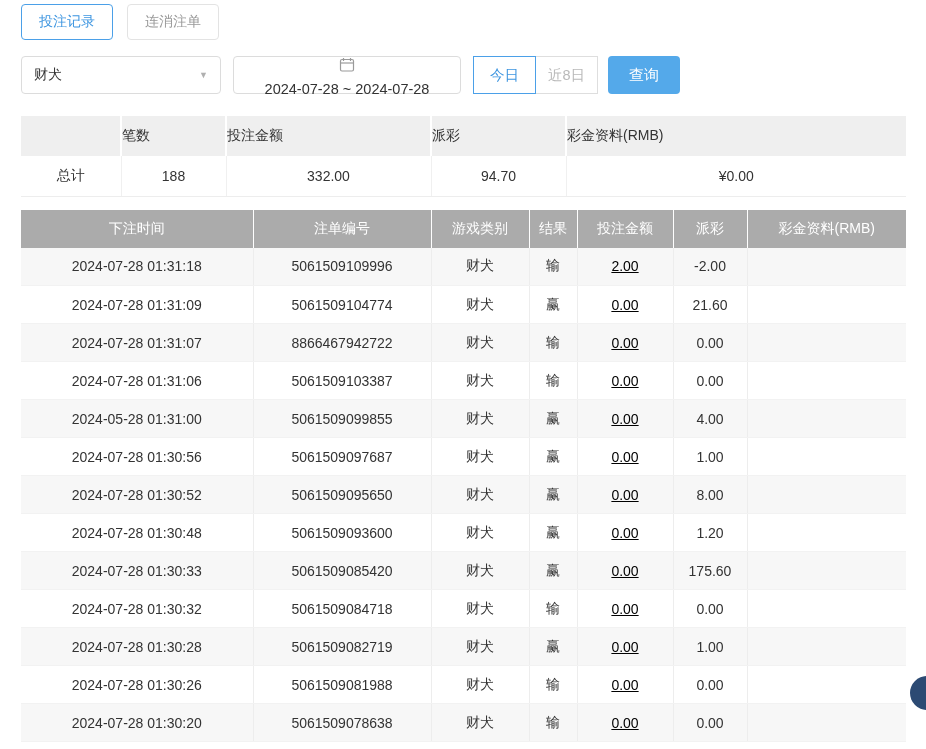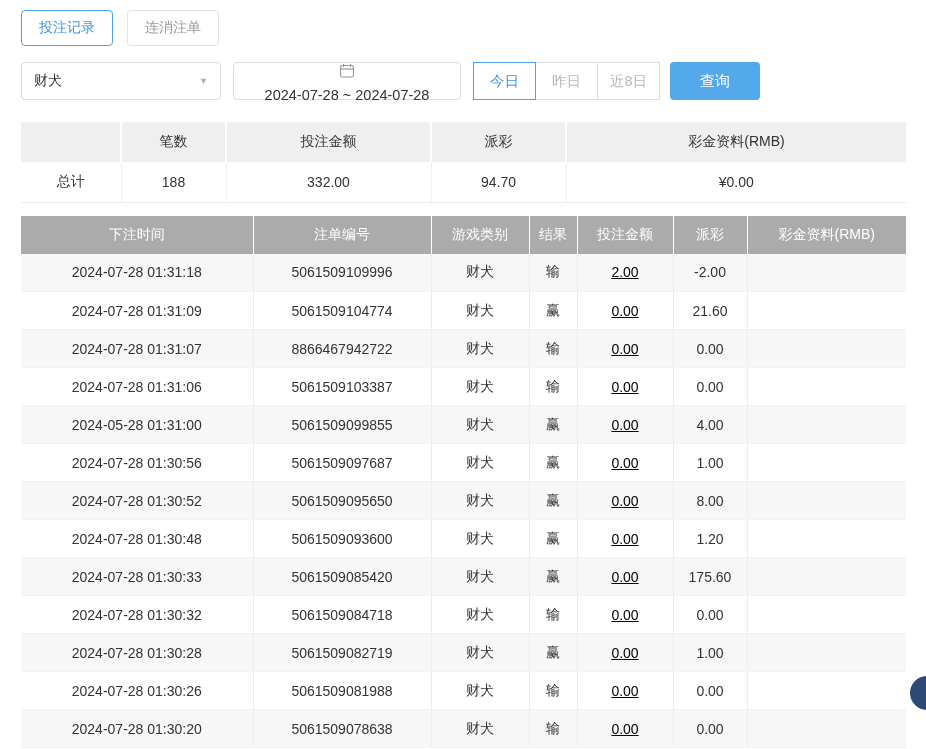--- a/index.html
+++ b/index.html
@@ -1,21 +1,21 @@
 <!DOCTYPE html>
 <html><head>
 <meta charset="utf-8">
 <style>
   * { margin:0; padding:0; box-sizing:border-box; }
   html,body { width:926px; height:749px; overflow:hidden; }
   body {
     font-family:"Liberation Sans","DejaVu Sans",sans-serif;
     background:#ffffff; color:#333; position:relative;
   }
-  .page { padding:10px 20px 0 21px; }
+  .page { padding:4px 20px 0 21px; }
 
   
   .tabs-row { display:flex; gap:14px; margin-bottom:16px; }
   .tab {
     height:36px; padding:0 17px; border-radius:4px; background:#fff;
     font-size:14px; cursor:pointer; font-family:inherit;
   }
   .tab.active { border:1px solid #4ba0e8; color:#3d95e0; }
   .tab.inactive { border:1px solid #e3e3e3; color:#999; }
 
@@ -33,30 +33,30 @@
     padding:0 10px; font-size:14.5px; cursor:pointer; background:#fff; color:#333;flex-direction:column;
   }
   .quick-group { display:flex; margin-left:12px; }
   .quick {
     width:63px; height:38px; background:#fff; font-size:14.5px;
     border:1px solid #dedede; color:#b9b9b9; cursor:pointer; font-family:inherit;
   }
   .quick + .quick { margin-left:-1px; }
   .quick.active { border:1px solid #4ba0e8; color:#3d95e0; position:relative; z-index:1; }
   .search-btn {
-    margin-left:10px; width:90px; height:38px; background:#54a9ea; color:#fff;
+    margin-left:10px; width:72px; height:38px; background:#54a9ea; color:#fff;
     border:none; border-radius:4px; font-size:15px; cursor:pointer; font-family:inherit;
   }
 
   
   table { border-collapse:collapse; table-layout:fixed; width:885px; font-size:14px; }
   .summary-table { margin-bottom:13px; }
   .summary-table th {
     background:#efefef; font-weight:normal; height:40px; color:#333;
-    border-right:2px solid #fff; text-align:center; font-size:14px;
+    border-right:2px solid #fff; text-align:left; font-size:14px;
   }
   .summary-table th:last-child { border-right:none; }
   .summary-table td {
     height:40px; text-align:center; background:#fff;
     border-bottom:1px solid #ededed; border-right:1px solid #f0f0f0;
   }
   .summary-table td:last-child { border-right:none; }
 
   .records-table th {
     background:#ababab; color:#fff; font-weight:normal; height:38px;
@@ -100,21 +100,20 @@
           <rect x="1.5" y="2.5" width="13" height="11.5" rx="1.5" fill="none" stroke="#9a9a9a" stroke-width="1.2"></rect>
           <line x1="1.5" y1="6" x2="14.5" y2="6" stroke="#9a9a9a" stroke-width="1.2"></line>
           <line x1="4.5" y1="1" x2="4.5" y2="4" stroke="#9a9a9a" stroke-width="1.2"></line>
           <line x1="11.5" y1="1" x2="11.5" y2="4" stroke="#9a9a9a" stroke-width="1.2"></line>
         </svg>
       </span>
       <span>2024-07-28 ~ 2024-07-28</span>
     </div>
     <div class="quick-group">
       <button class="quick active">今日</button>
-      <button class="quick">昨日</button>
       <button class="quick">近8日</button>
     </div>
     <button class="search-btn">查询</button>
   </div>
 
   <table class="summary-table">
     <colgroup>
       <col style="width:100px">
         <col style="width:105px">
         <col style="width:205px">

